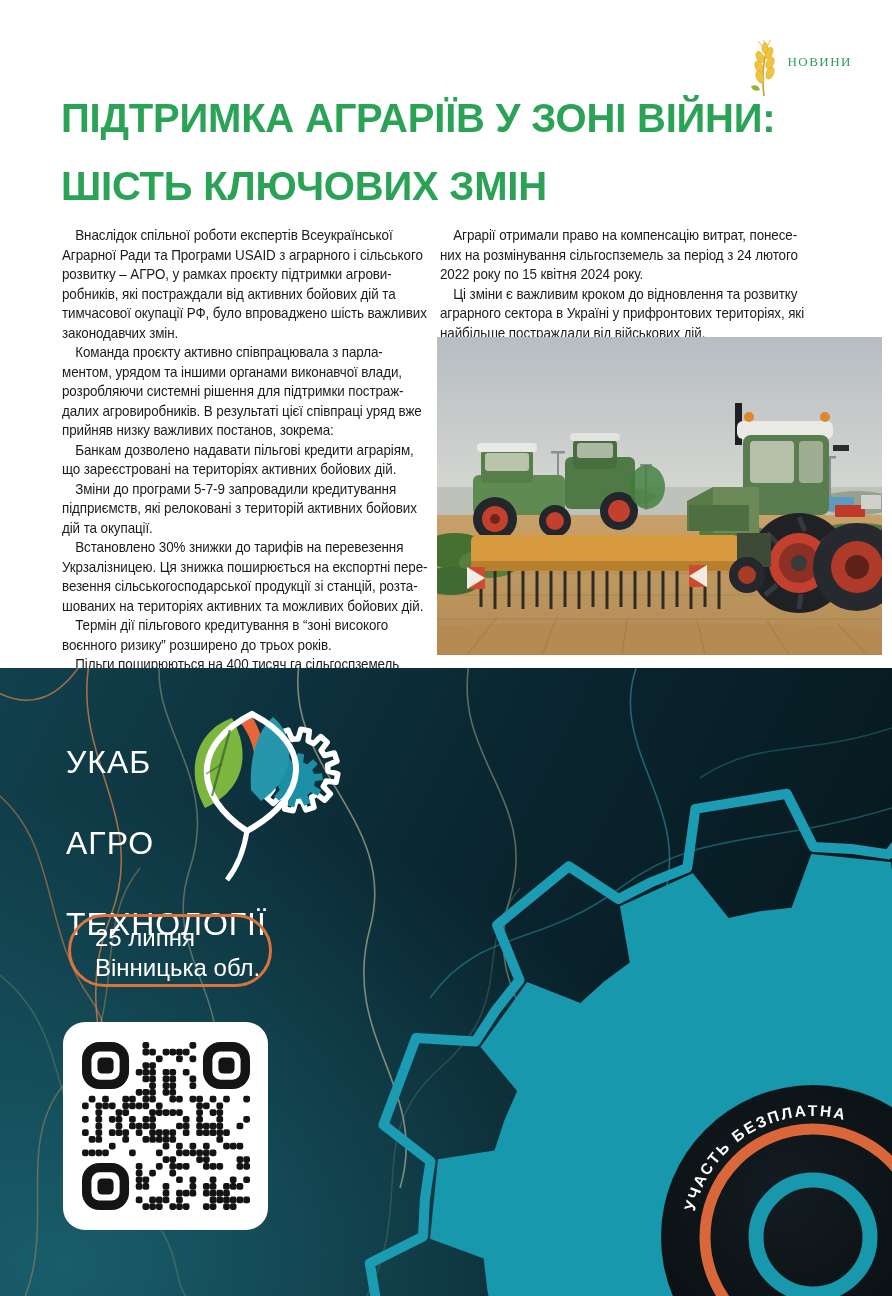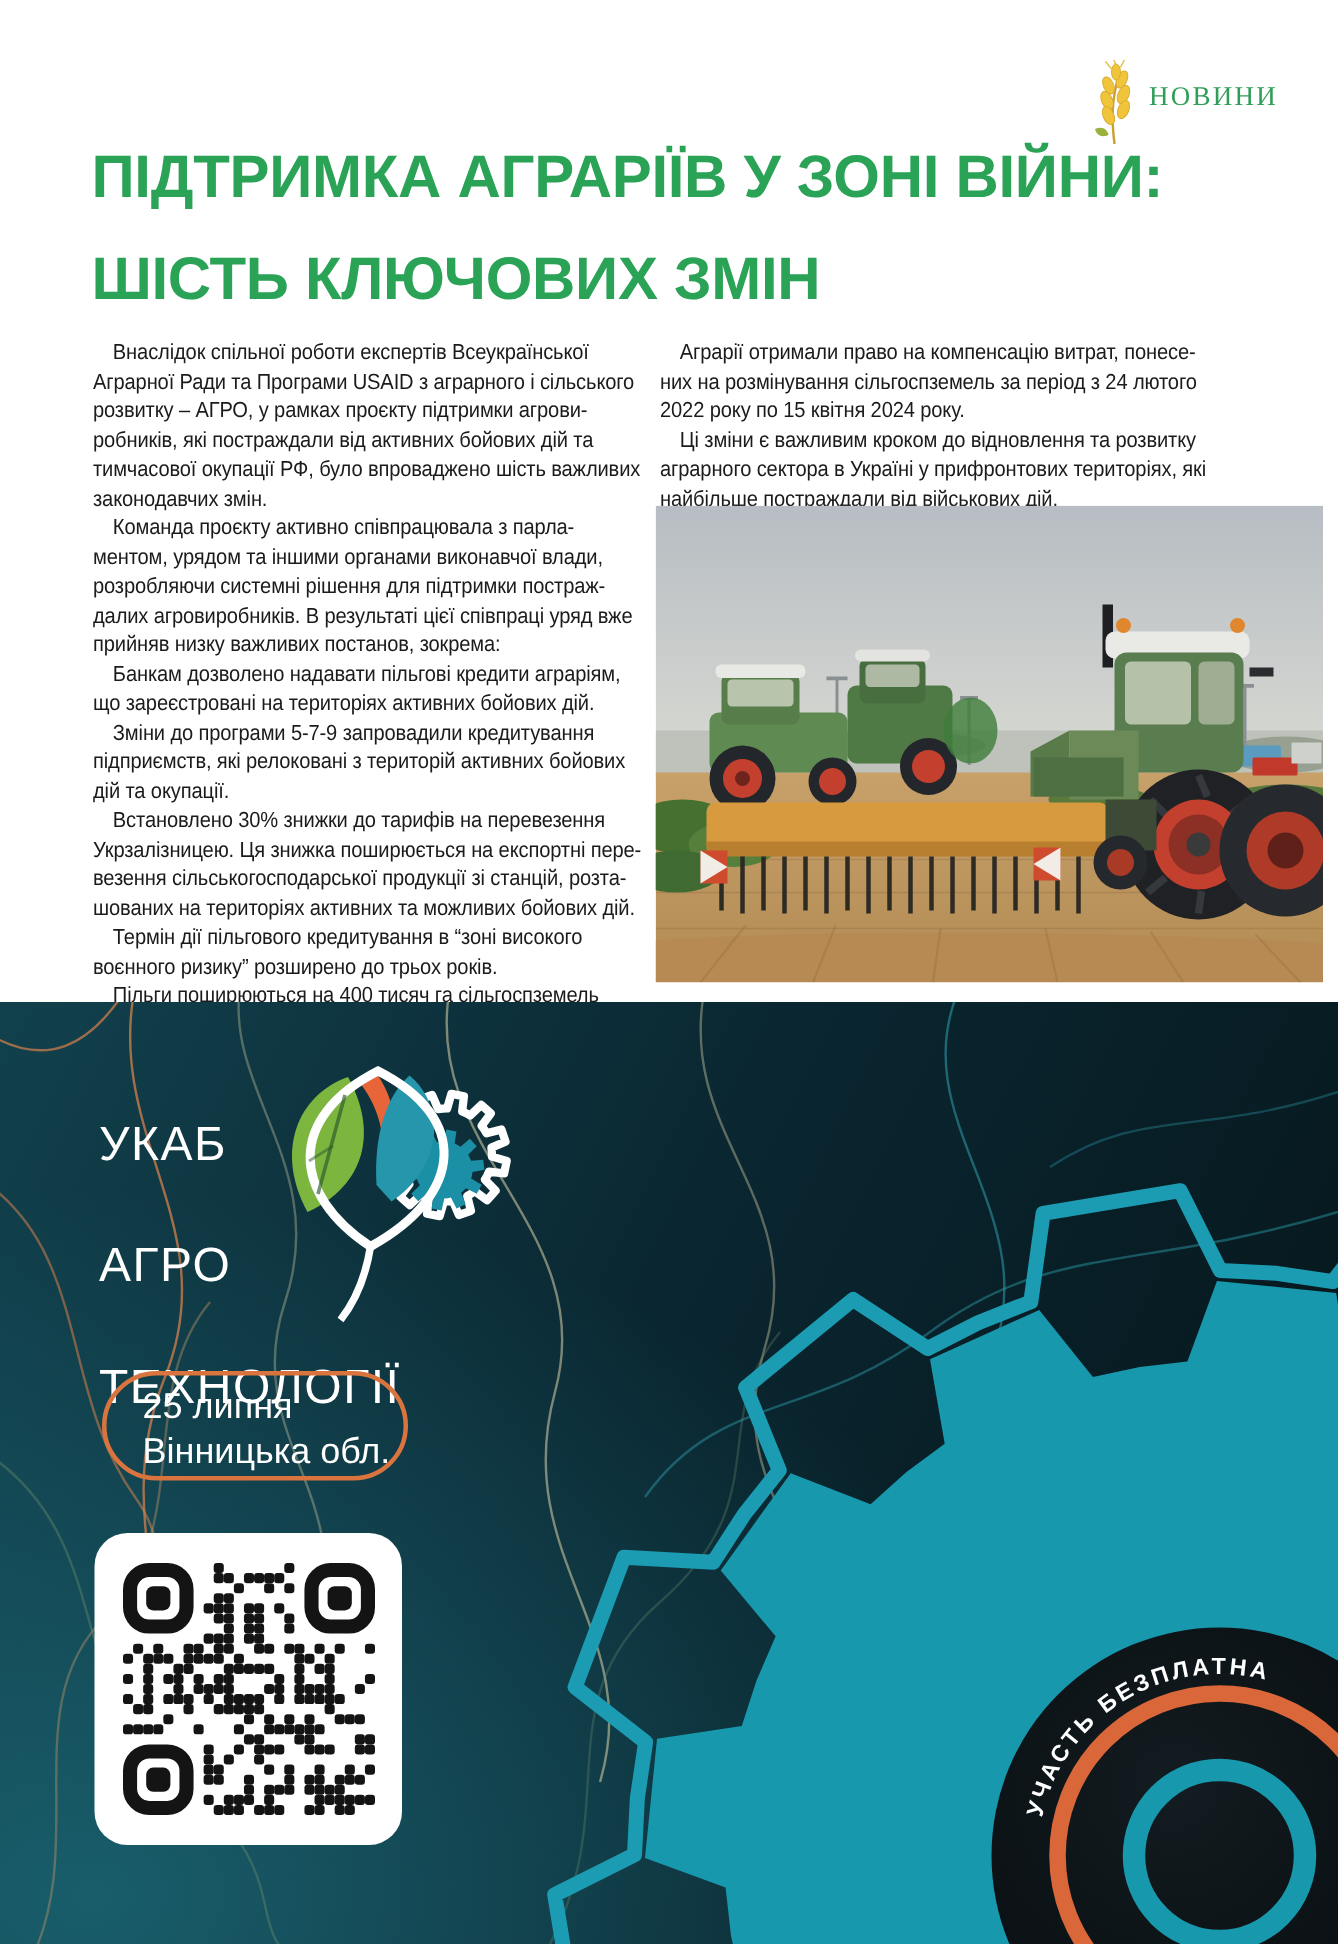--- a/index.html
+++ b/index.html
@@ -1,20 +1,20 @@
 <!DOCTYPE html>
 <html><head>
 <meta charset="utf-8">
 <style>
   html,body{margin:0;padding:0;background:#ffffff;}
   .page{position:relative;width:892px;height:1296px;background:#fff;overflow:hidden;
         font-family:"Liberation Sans",sans-serif;}
   
   .masthead{position:absolute;top:40px;right:40px;display:flex;align-items:flex-start;gap:6px;}
-  .masthead-label{font-family:"Liberation Serif",serif;color:#2f9e58;font-size:18px;
+  .masthead-label{font-family:"Liberation Serif",serif;color:#2f9e58;font-size:13px;
         letter-spacing:1.5px;margin-top:14px;}
   
   .title{position:absolute;left:61px;top:84px;width:780px;margin:0;
         color:#2aa357;font-size:40px;font-weight:700;letter-spacing:-0.2px;
         line-height:68px;white-space:pre-line;}
   
   .col{position:absolute;top:226px;color:#1b1b1b;font-size:14.5px;line-height:19.5px;
         white-space:pre-line;transform:scaleX(0.925);transform-origin:left top;letter-spacing:-0.1px;}
   .col.left{left:62px;width:400px;}
   .col.right{left:440px;width:446px;}

